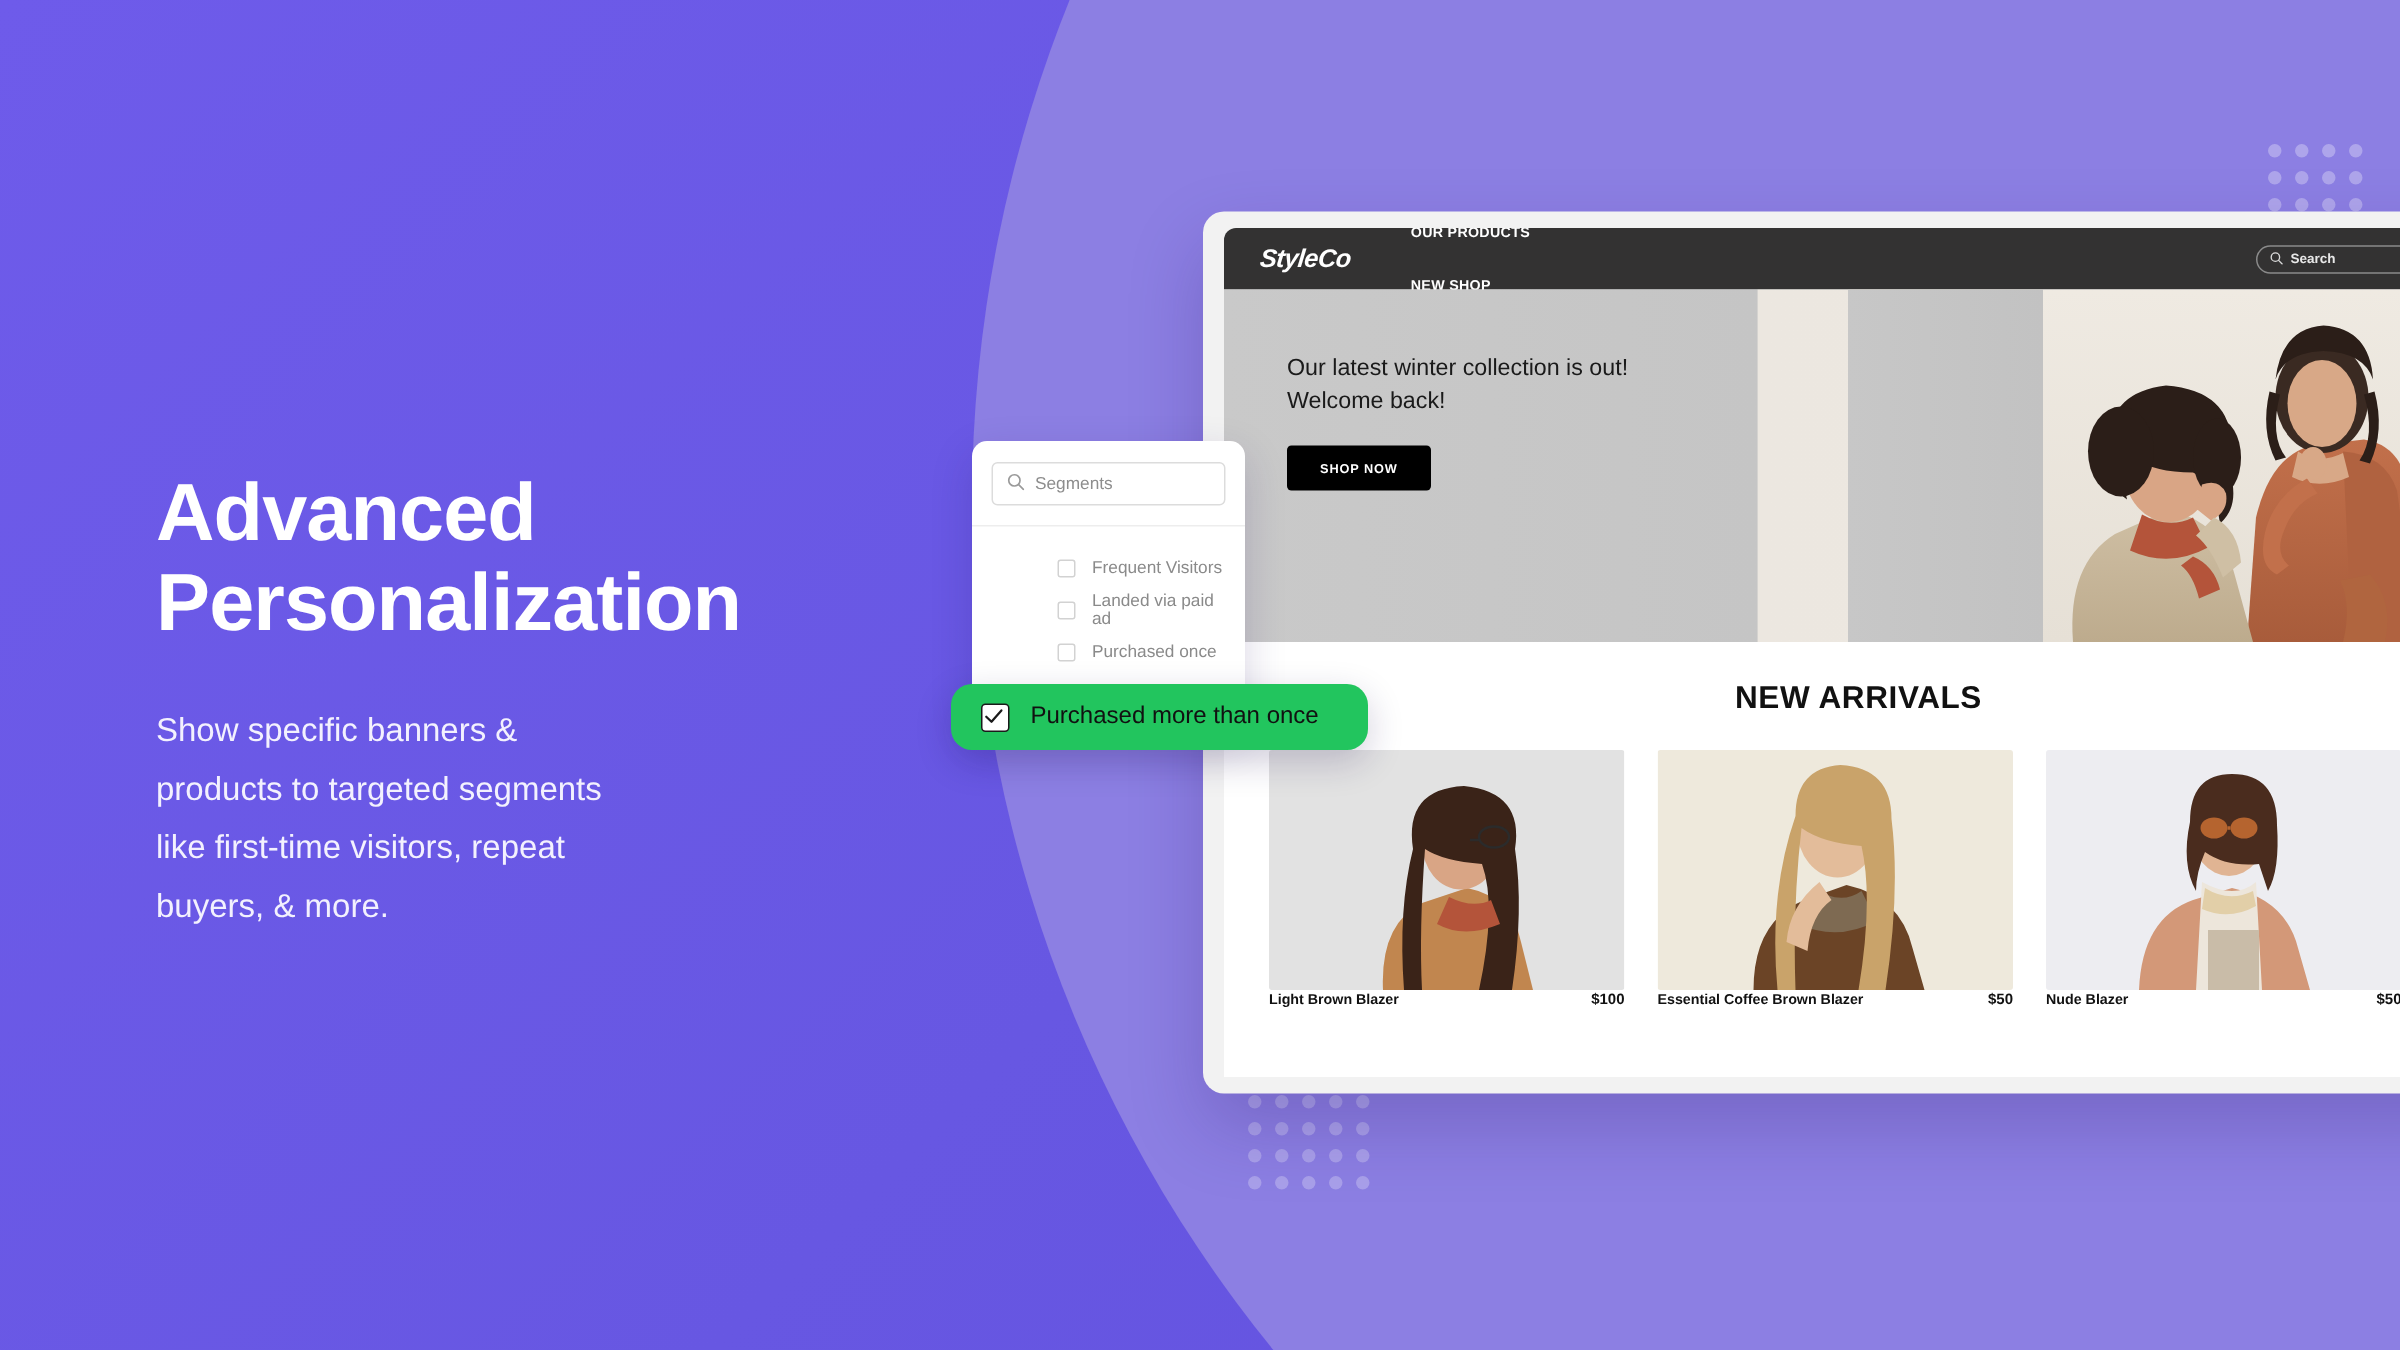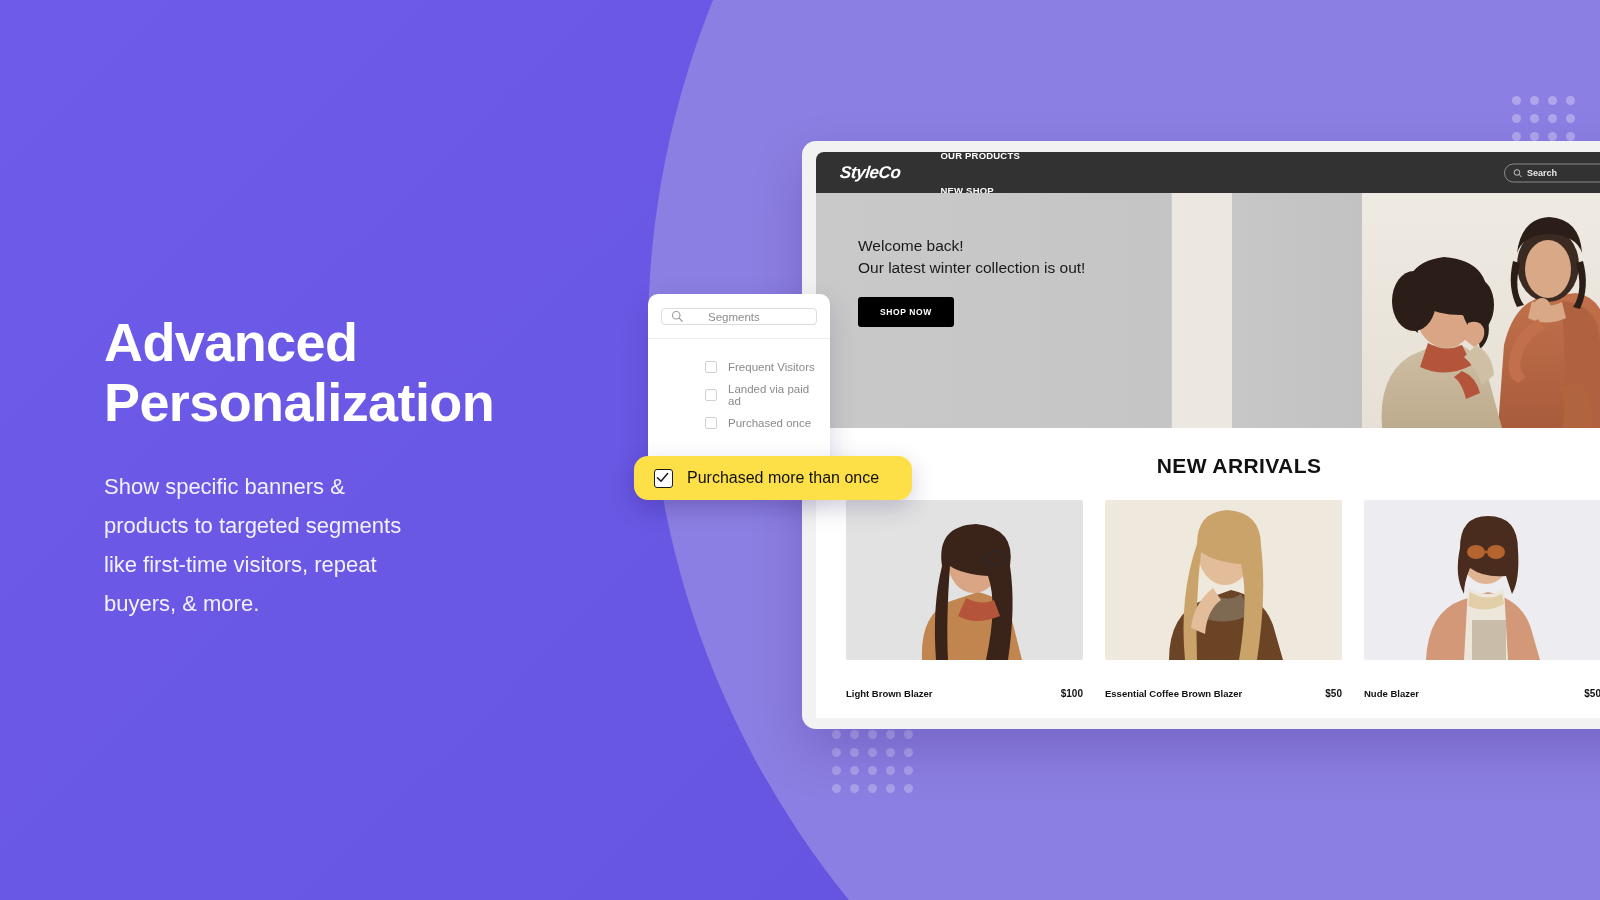--- a/index.html
+++ b/index.html
@@ -129,56 +129,56 @@
   #product-grid {
     display:flex; gap:22px; padding:22px 30px 0 30px;
   }
   .product-card { width:237px; }
   .product-image {
     width:100%; height:160px; border-radius:2px; overflow:hidden;
     position:relative;
   }
   .product-meta {
     display:flex; justify-content:space-between; align-items:center;
-    margin-top:28px;
+    margin-top:1px;
   }
   .product-name { font-size:9.5px; font-weight:700; color:#111; }
   .product-price { font-size:10px; font-weight:600; color:#111; }
 
   
   #segments-panel {
     position:absolute; left:648px; top:294px;
     width:182px; height:190px;
     background:#fff; border-radius:10px;
     box-shadow:0 10px 28px rgba(40,20,100,0.18);
     z-index:8; overflow:hidden;
   }
   #segments-search-wrap { padding:14px 13px 13px 13px; }
   #segments-search {
-    height:17px; border:1px solid #dcdcdc; border-radius:4px;
-    display:flex; align-items:center; gap:25px; padding:0 9px;
+    height:29px; border:1px solid #dcdcdc; border-radius:4px;
+    display:flex; align-items:center; gap:7px; padding:0 9px;
   }
   #segments-search-text { color:#8d8d8d; font-size:11.5px; }
   #segments-divider { height:1px; background:#ededed; }
   #segments-list { padding:14px 0 0 0; }
   .segment-item {
     display:flex; align-items:center; gap:11px;
     padding:0 13px; height:28px; cursor:pointer;margin-left:44px;
   }
   .segment-box {
     width:12px; height:12px; flex:0 0 auto;
     border:1.4px solid #d2d2d2; border-radius:2px; background:#fff;
   }
   .segment-label { font-size:11.5px; color:#8a8a8a; }
 
   
   #segment-highlight {
     position:absolute; left:634px; top:456px;
     width:278px; height:44px;
-    background:#fde047; border-radius:14px;
+    background:#22c55e; border-radius:14px;
     box-shadow:0 8px 24px rgba(30,15,80,0.20);
     display:flex; align-items:center; gap:14px;
     padding:0 20px; z-index:10; cursor:pointer;
   }
   #segment-highlight-box {
     width:19px; height:19px; flex:0 0 auto;
     border:1.6px solid #1a1a1a; border-radius:3px;
     background:#fff; position:relative;
   }
   #segment-highlight-label {
@@ -324,22 +324,22 @@
           <path d="M178 120 q-14 -50 34 -56 q52 4 42 56 q8 24 -6 36 q-4 -28 -18 -34 q-26 0 -40 -10 q-8 12 -4 28 q-12 -8 -8 -20z" fill="#2B1E18"></path>
           <ellipse cx="182" cy="108" rx="22" ry="30" fill="#2B1E18"></ellipse>
           <ellipse cx="246" cy="112" rx="16" ry="26" fill="#2B1E18"></ellipse>
           <path d="M236 130 q12 -4 16 6 q2 12 -10 18 l-10 -8z" fill="#D9A585"></path>
           <path d="M244 152 q16 8 18 30 l-12 10 q-8 -20 -18 -28z" fill="#CFBFA4"></path>
           <path d="M230 178 q14 6 18 22 l-14 6 q-4 -16 -12 -22z" fill="#B4543A"></path>
         </g>
       </svg>
 
       <div id="hero-text">
+        <div class="hero-line-small">Our latest winter collection is out!</div>
         <div class="hero-line-small">Welcome back!</div>
-        <div class="hero-line-small">Our latest winter collection is out!</div>
         <button id="shop-now-btn">SHOP NOW</button>
       </div>
     </div>
 
     <div id="arrivals-section">
       <div id="arrivals-title">NEW ARRIVALS</div>
       <div id="product-grid">
 
         <div class="product-card">
           <div class="product-image">

